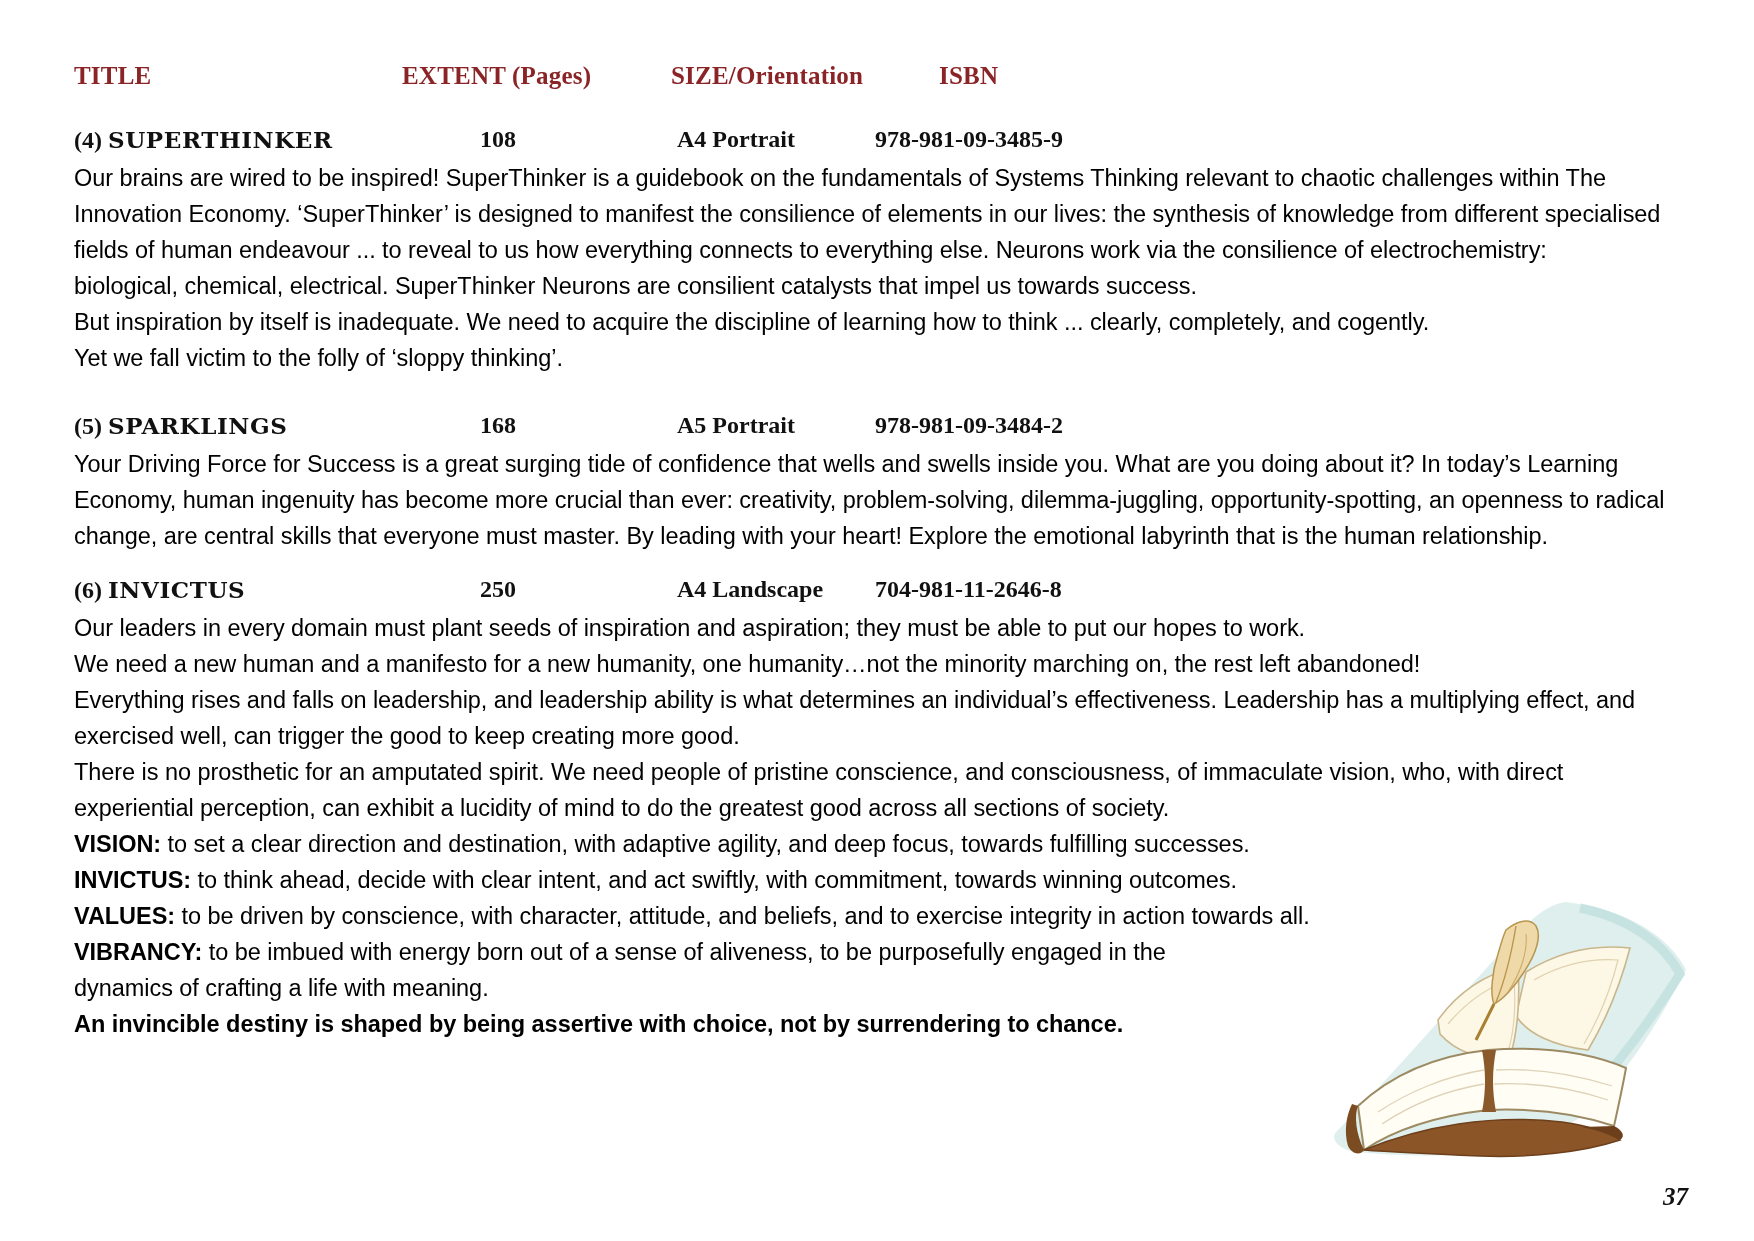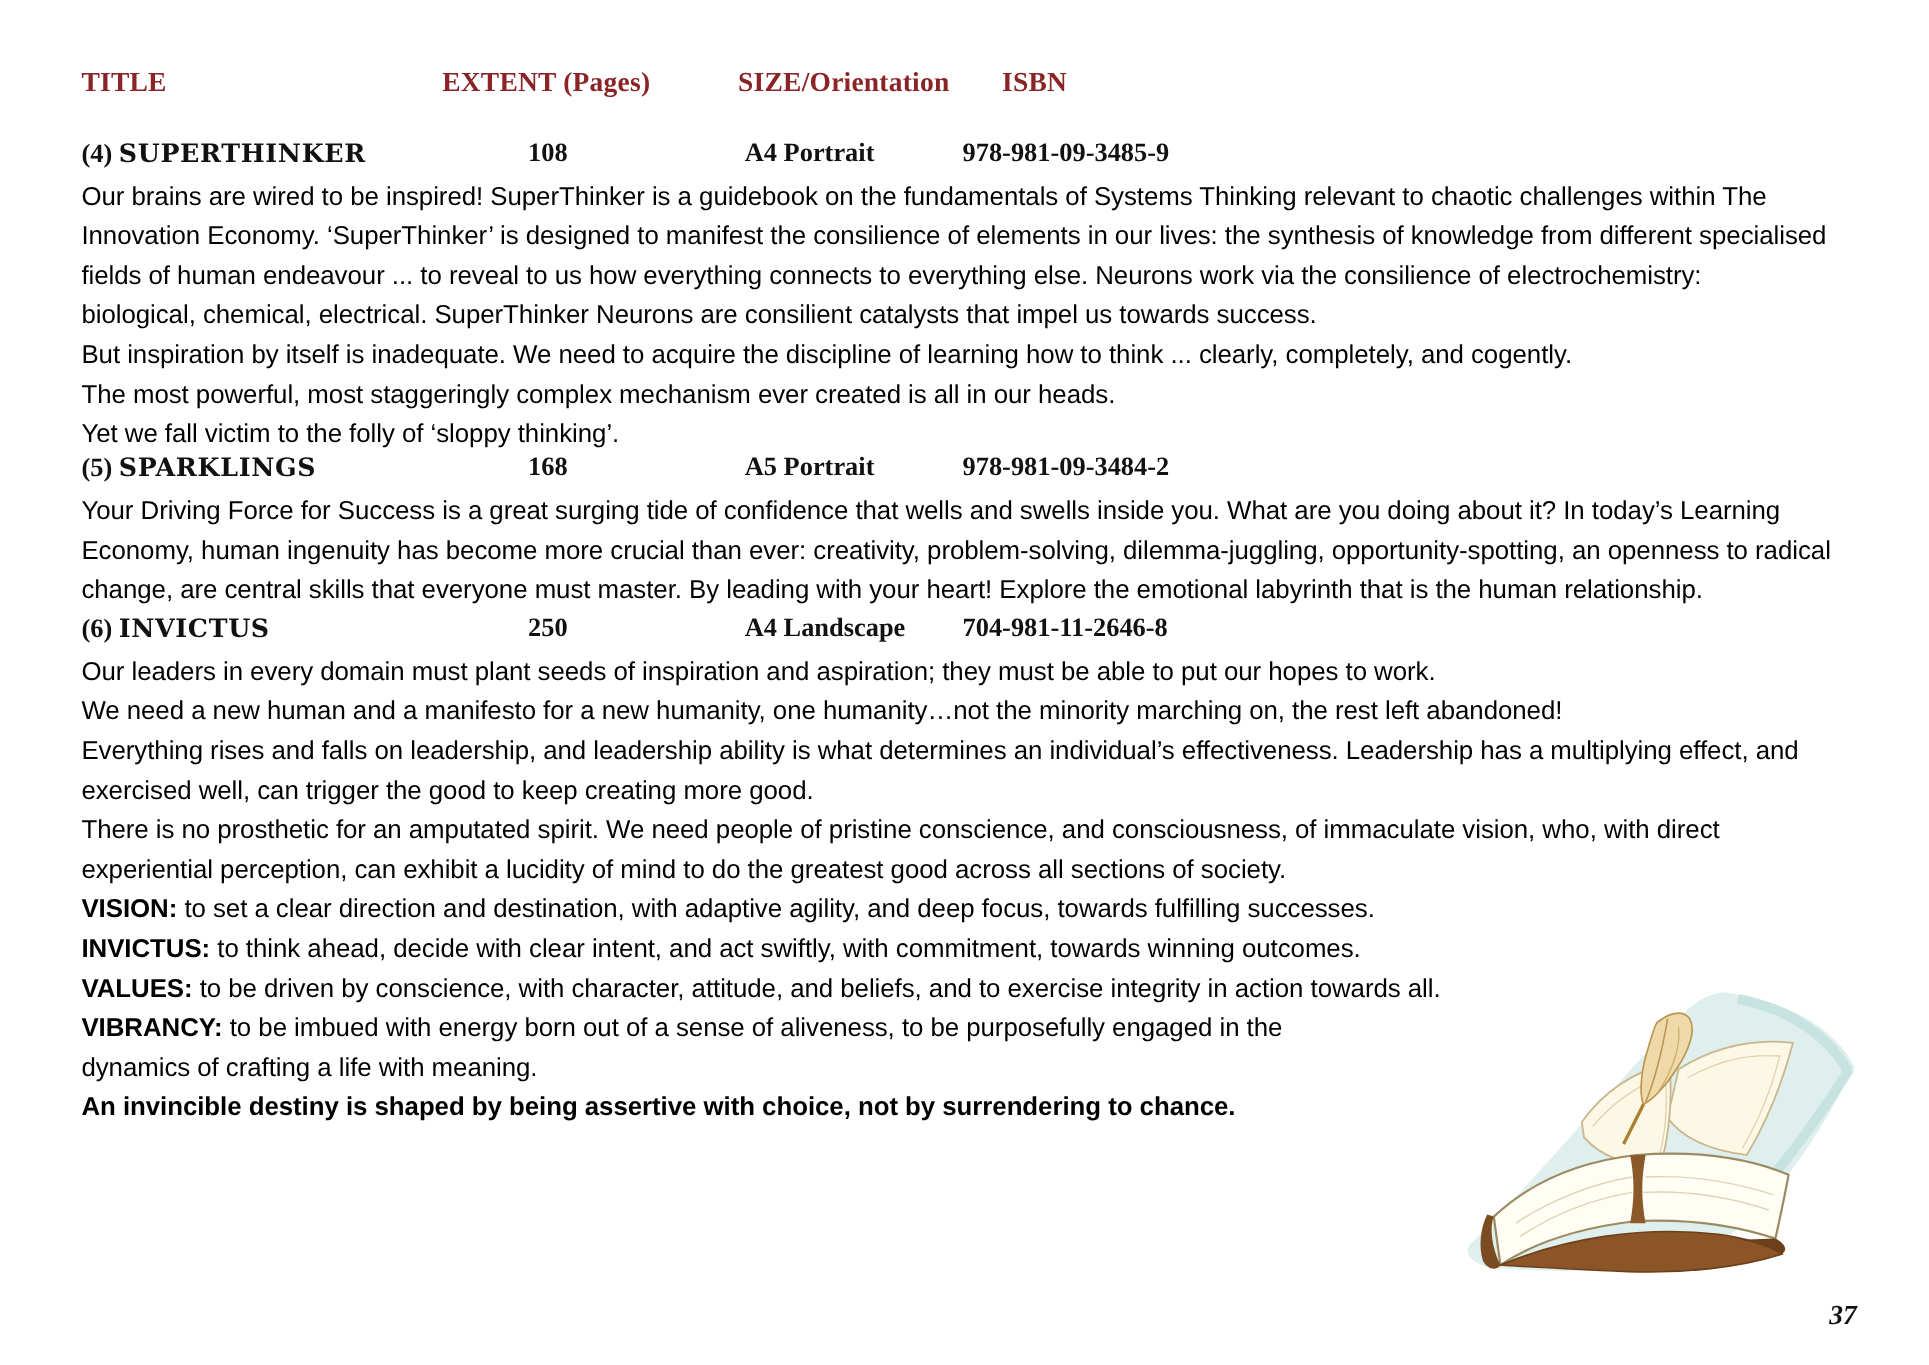--- a/index.html
+++ b/index.html
@@ -33,21 +33,21 @@
     letter-spacing: 0.2px;
   }
   .col-header .c {
     position: absolute;
     top: 0;
     white-space: nowrap;
   }
   .col-title    { left: 0px; }
   .col-extent   { left: 328px; }
   .col-size     { left: 597px; }
-  .col-isbn     { left: 837px; }
+  .col-isbn     { left: 865px; }
 
   
   .entry {
     position: absolute;
     left: 74px;
     width: 1612px;
   }
   .entry-head {
     position: relative;
     height: 34px;
@@ -88,21 +88,21 @@
   .bold-line {
     font-weight: bold;
   }
   .vkey {
     font-weight: bold;
   }
 
   
   #entry-superthinker { top: 126px; }
   #entry-sparklings   { top: 412px; }
-  #entry-invictus     { top: 558px; }
+  #entry-invictus     { top: 576px; }
 
   
   .w-full { width: 1612px; }
   .w-narrow { width: 1480px; }
 
   
   .page-number {
     position: absolute;
     right: 66px;
     bottom: 30px;
@@ -141,21 +141,20 @@
         <span class="name">SUPERTHINKER</span>
       </span>
       <span class="f eh-extent">108</span>
       <span class="f eh-size">A4 Portrait</span>
       <span class="f eh-isbn">978-981-09-3485-9</span>
     </div>
     <div class="body-lines w-full">
       <p>Our brains are wired to be inspired! SuperThinker is a guidebook on the fundamentals of Systems Thinking relevant to chaotic challenges within The  Innovation Economy. ‘SuperThinker’ is designed to manifest the consilience of elements in our lives: the synthesis of knowledge from different specialised fields of human endeavour ... to reveal to us how everything connects to everything else. Neurons work via the consilience of electrochemistry:</p>
       <p>biological, chemical, electrical. SuperThinker Neurons are consilient catalysts that impel us towards success.</p>
       <p>But inspiration by itself is inadequate. We need to acquire the discipline of learning how to think ... clearly, completely, and cogently.</p>
-      <p>The most powerful, most staggeringly complex mechanism ever created is all in our heads.</p>
       <p>Yet we fall victim to the folly of ‘sloppy thinking’.</p>
     </div>
   </div>
 
   <div class="entry" id="entry-sparklings">
     <div class="entry-head">
       <span class="f eh-title">
         <span class="num">(5)</span>
         <span class="name">SPARKLINGS</span>
       </span>

